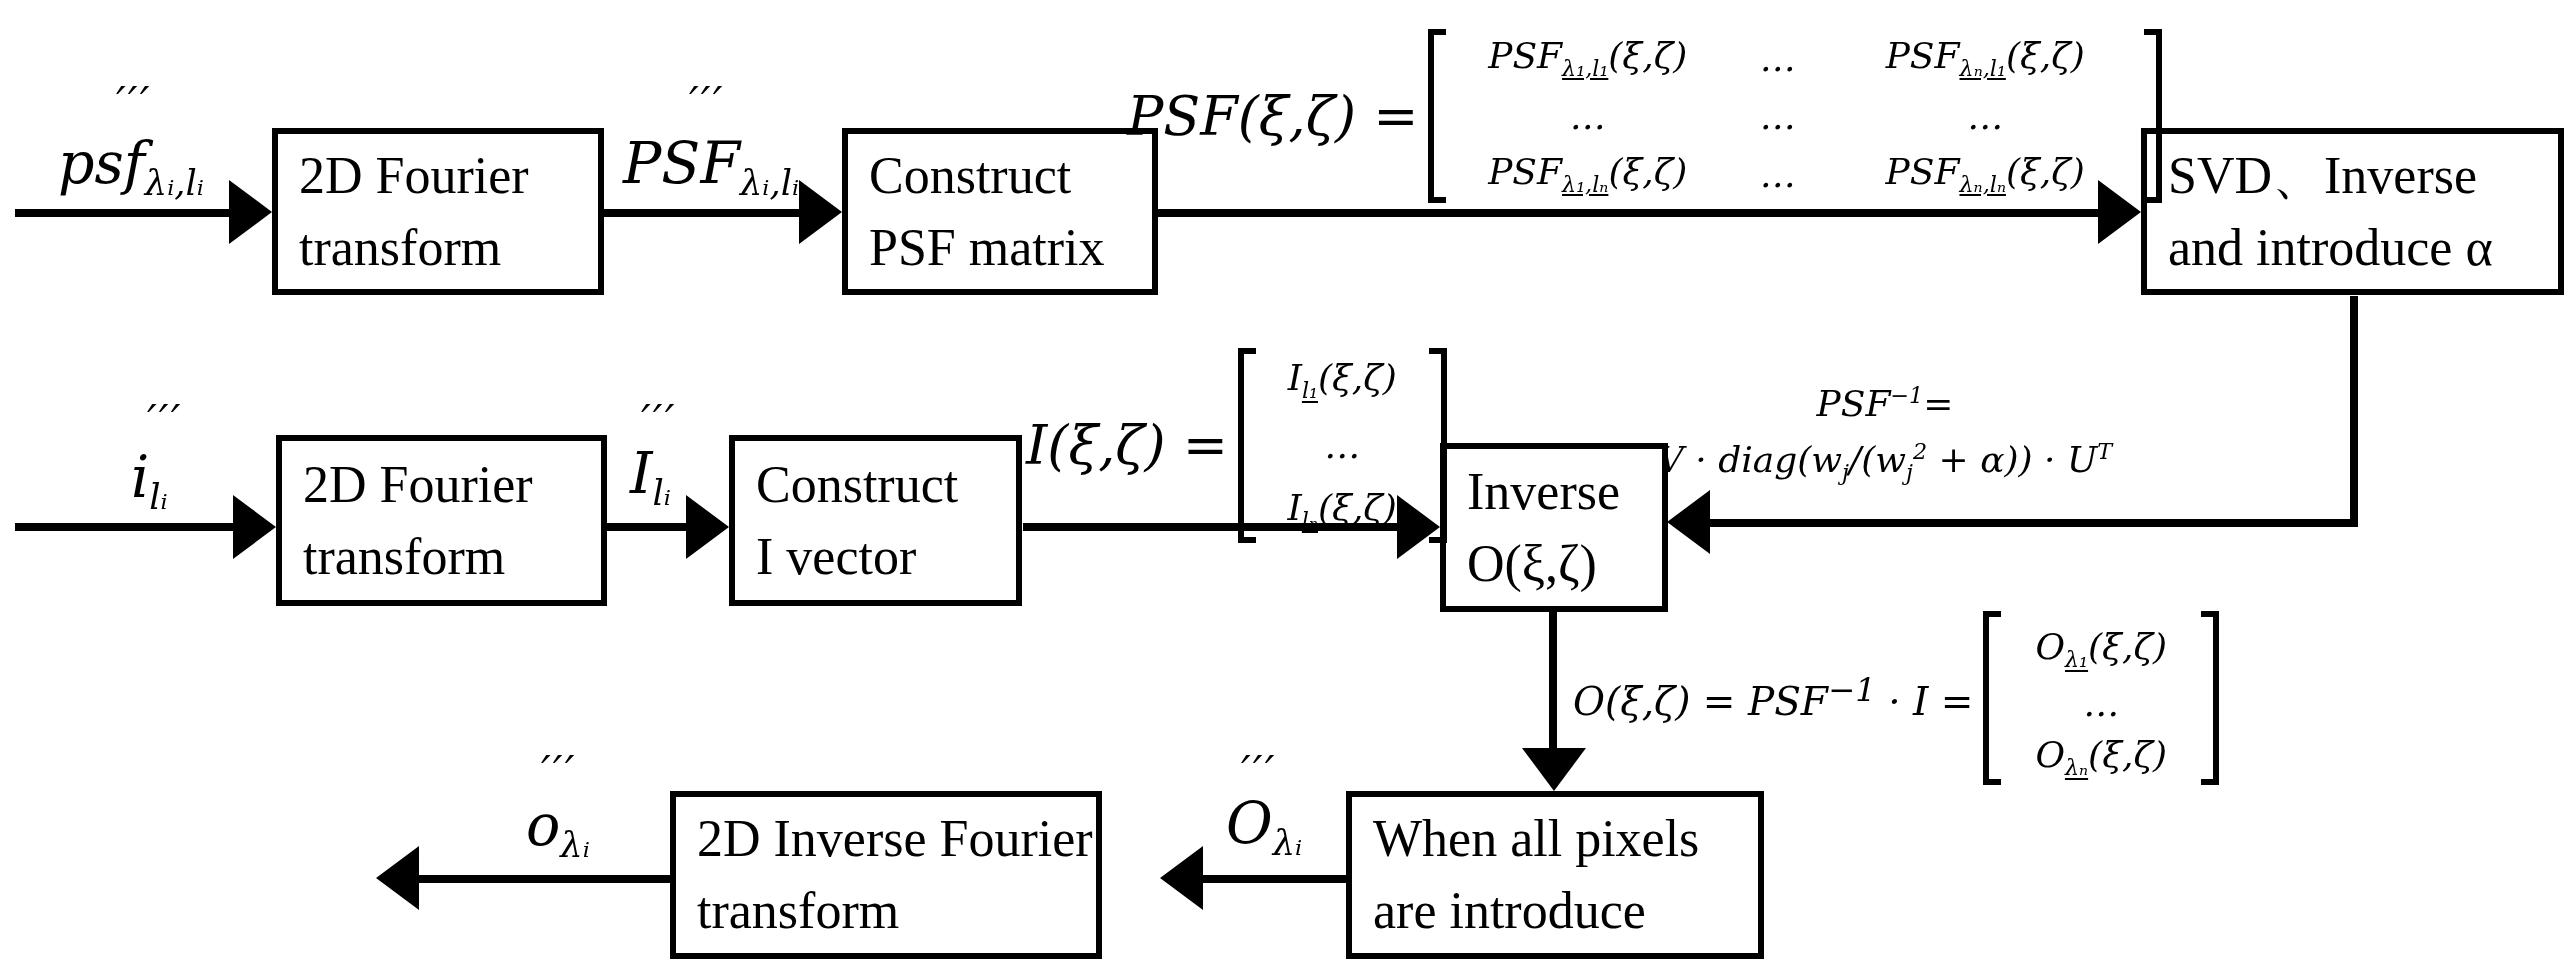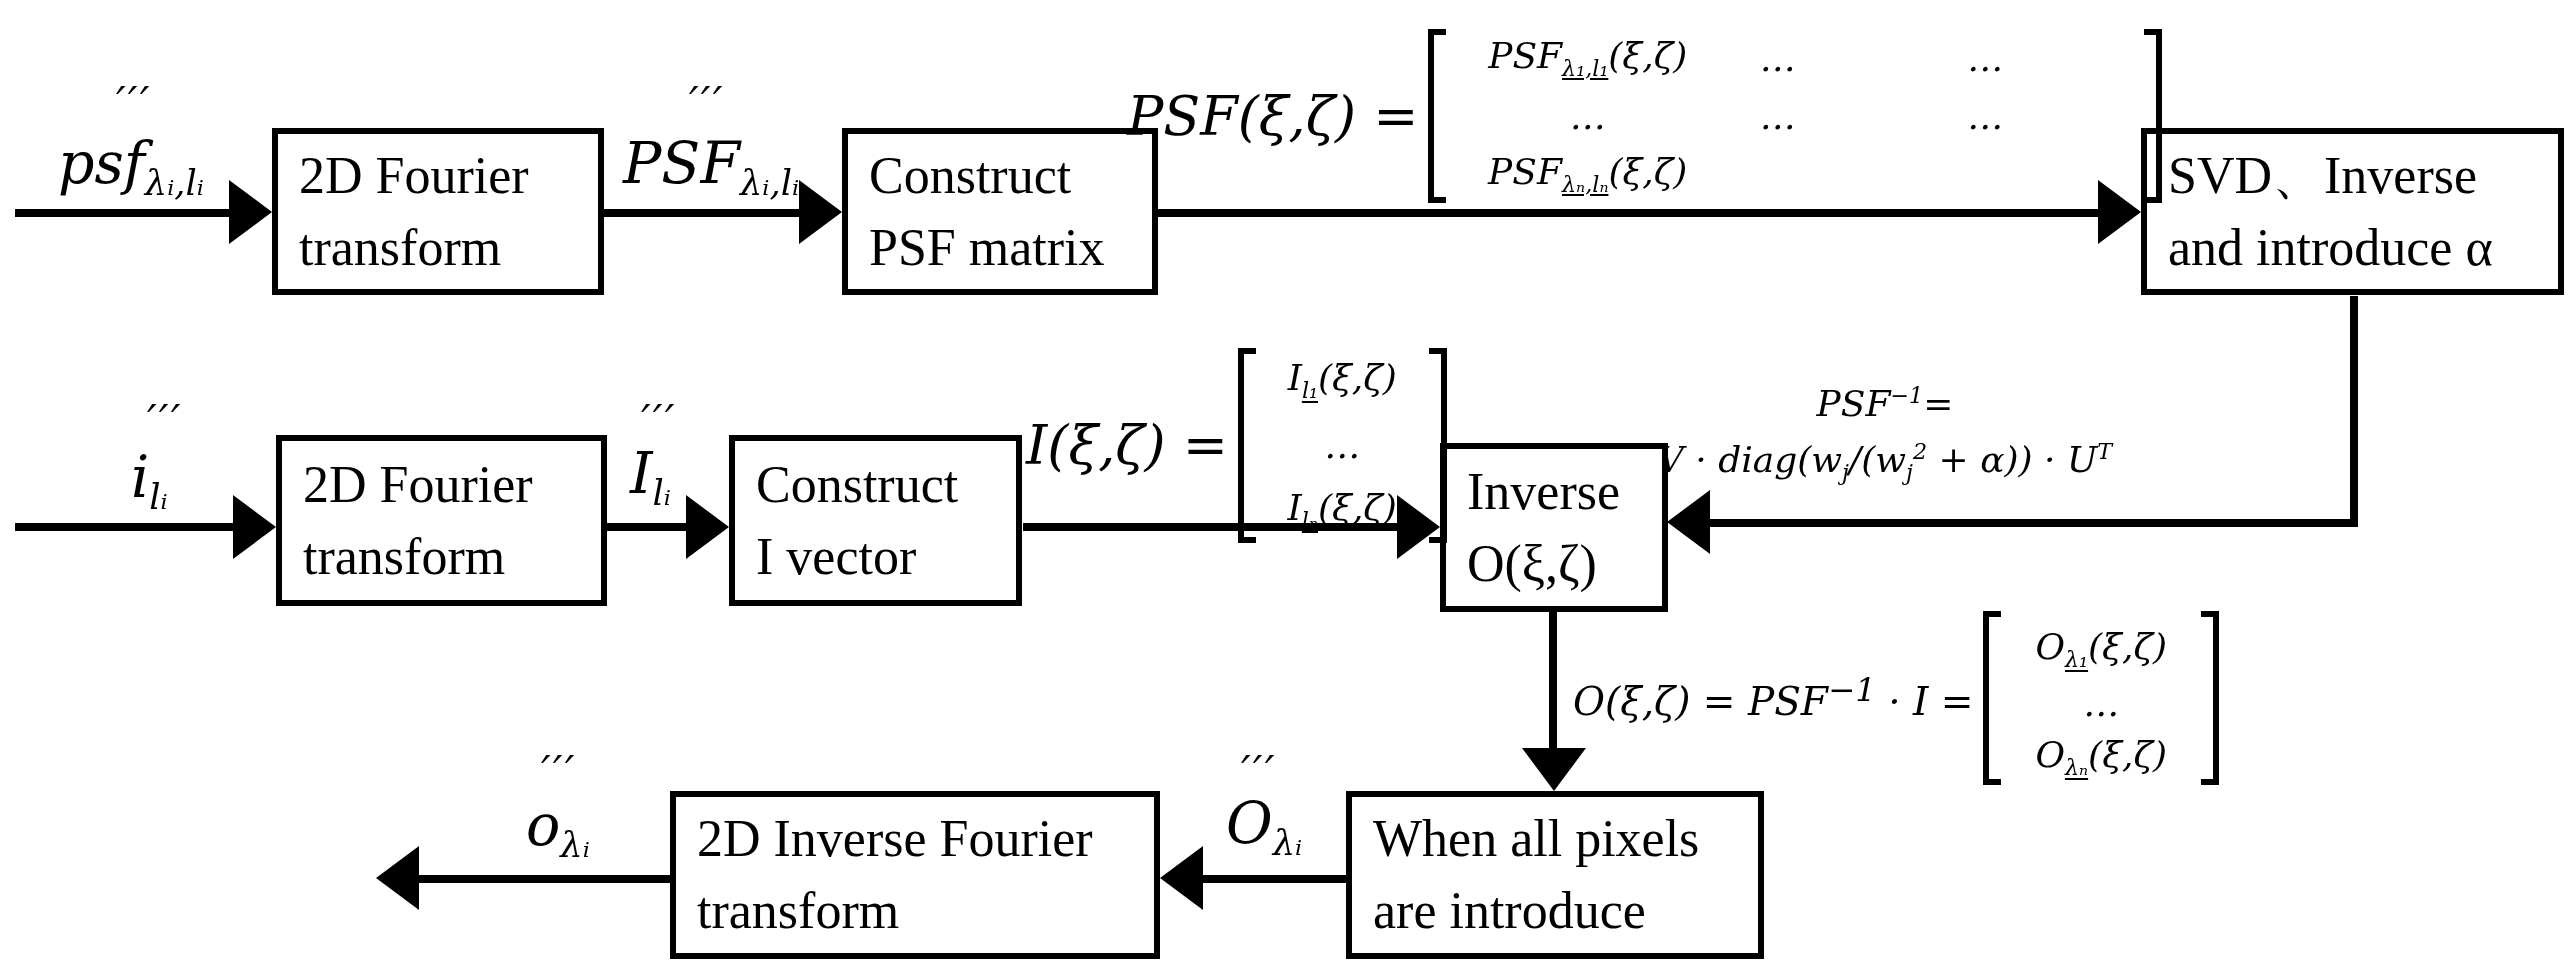--- a/index.html
+++ b/index.html
@@ -12,21 +12,21 @@
        padding-left:21px;padding-right:7px;}
   .box .cap{font-size:52px;line-height:1.38;white-space:nowrap;}
 
   #box-ft-top      {left:272px;  top:128px;  width:332px; height:167px;}
   #box-construct-psf{left:842px;top:128px;  width:316px; height:167px;}
   #box-svd         {left:2141px; top:128px;  width:423px; height:167px;}
   #box-ft-bottom   {left:276px;  top:435px;  width:331px; height:171px;}
   #box-construct-i {left:729px; top:435px;  width:293px; height:171px;}
   #box-obtain      {left:1440px; top:443px;  width:228px; height:169px;}
   #box-when-all    {left:1346px; top:791px; width:418px; height:168px;}
-  #box-ifft        {left:670px;  top:791px; width:490px; height:168px;}
+  #box-ifft        {left:670px;  top:791px; width:432px; height:168px;}
 
   
   .hline,.vline{position:absolute;background:#000;}
   .hline{height:7.6px;}
   .vline{width:7.6px;}
   .ah-r,.ah-l,.ah-d{position:absolute;width:0;height:0;}
   .ah-r{border-top:32px solid transparent;border-bottom:32px solid transparent;border-left:43px solid #000;}
   .ah-l{border-top:32px solid transparent;border-bottom:32px solid transparent;border-right:43px solid #000;}
   .ah-d{border-left:32px solid transparent;border-right:32px solid transparent;border-top:43px solid #000;}
 
@@ -156,23 +156,25 @@
   <div class="ticks" style="left:541px;top:746px;">′′′</div>
   <div class="mlabel" style="left:526px;top:797px;">o<sub>λᵢ</sub></div>
 
   <div class="formula" id="f-psf-matrix">
     <span class="lhs">PSF(ξ,ζ) =</span>
     <div class="brack">
       <div class="br-l"></div>
       <div class="mgrid">
         <span class="cell">PSF<sub>λ₁,l₁</sub>(ξ,ζ)</span>
         <span class="cell">…</span>
-        <span class="cell">…</span>
-        <span class="cell">…</span>
-        <span class="cell">…</span>
+        <span class="cell">PSF<sub>λₙ,l₁</sub>(ξ,ζ)</span>
+        <span class="cell">…</span>
+        <span class="cell">…</span>
+        <span class="cell">…</span>
+        <span class="cell">PSF<sub>λ₁,lₙ</sub>(ξ,ζ)</span>
         <span class="cell">…</span>
         <span class="cell">PSF<sub>λₙ,lₙ</sub>(ξ,ζ)</span>
       </div>
       <div class="br-r"></div>
     </div>
   </div>
 
   <div class="formula" id="f-i-vector">
     <span class="lhs">I(ξ,ζ) =</span>
     <div class="brack">

